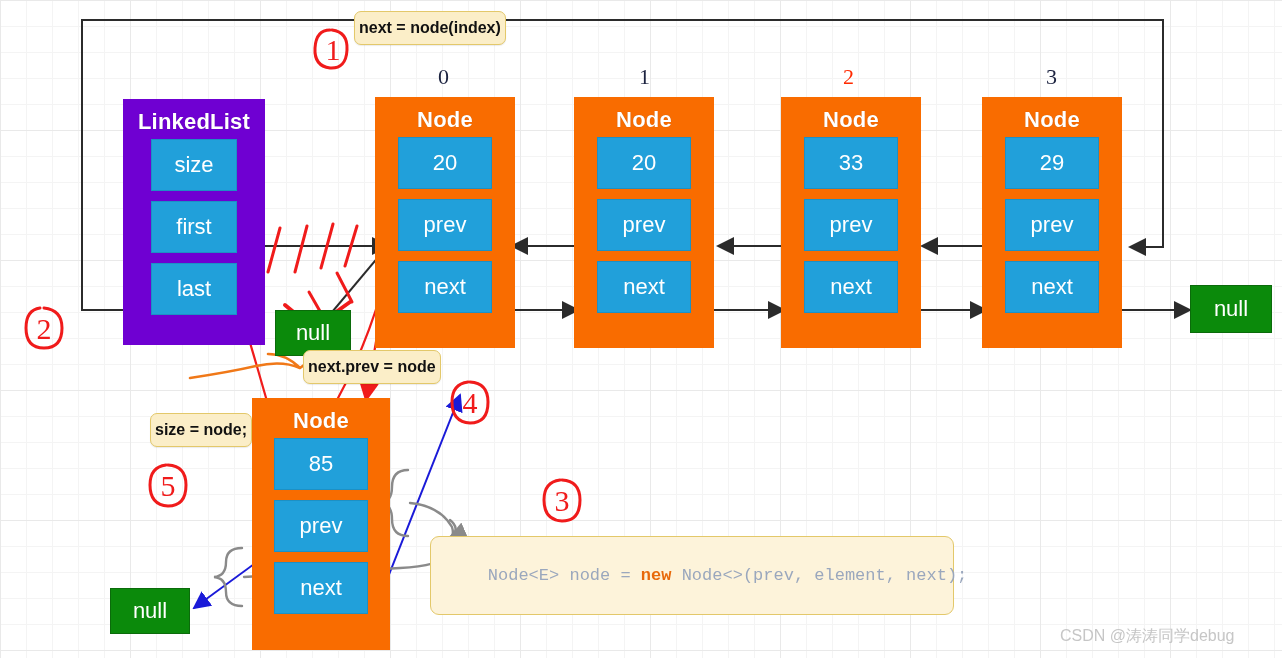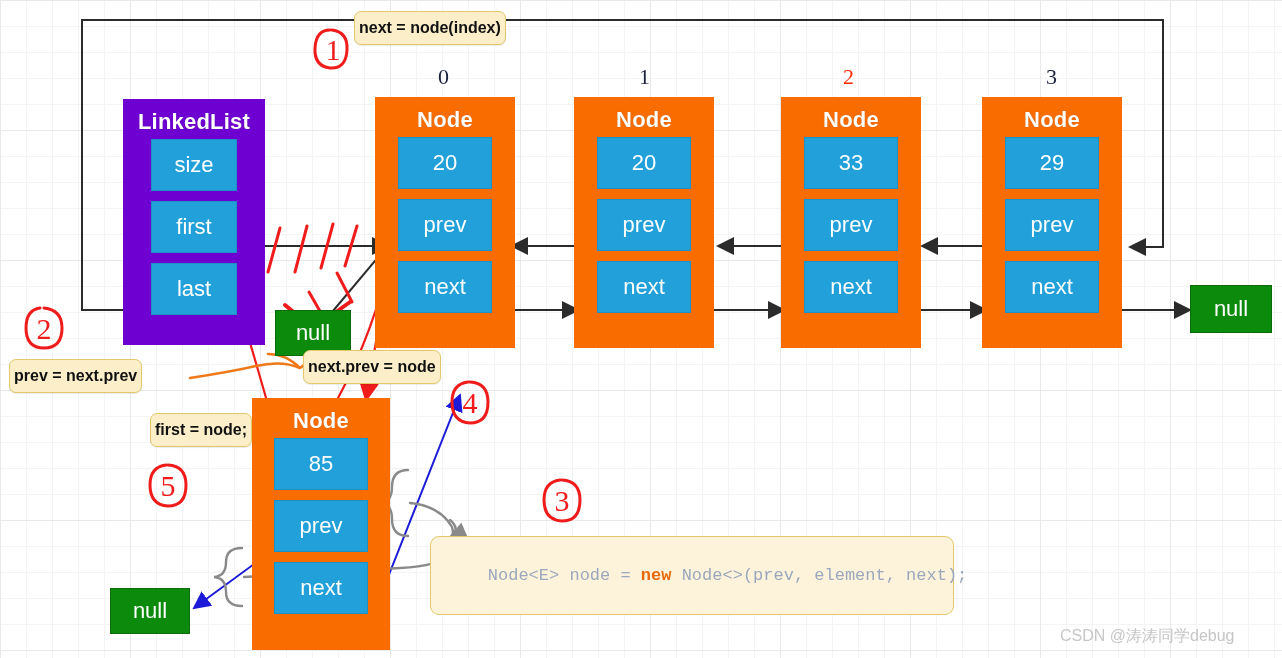--- a/index.html
+++ b/index.html
@@ -304,28 +304,25 @@
   <div class="nullbox" style="left:275px;top:310px;width:76px;height:46px;">
     <span>null</span>
   </div>
   <div class="nullbox" style="left:110px;top:588px;width:80px;height:46px;">
     <span>null</span>
   </div>
 
   <div class="note" style="left:354px;top:11px;">
     <span>next = node(index)</span>
   </div>
-  <div class="note" style="left:9px;top:359px;">
-    <span>prev = next.prev</span>
-  </div>
   <div class="note" style="left:303px;top:350px;">
     <span>next.prev = node</span>
   </div>
   <div class="note" style="left:150px;top:413px;">
-    <span>first = node;</span>
+    <span>size = node;</span>
   </div>
 
   <div class="codenote" style="left:430px;top:536px;width:524px;">
     <span class="c-type">Node&lt;E&gt;</span><span class="c-plain"> node </span><span class="c-plain">= </span><span class="c-kw">new</span><span class="c-plain"> Node&lt;&gt;(prev, element, next);</span>
   </div>
 
   <div class="mark" style="left:316px;top:29px;width:34px;height:42px;">
     <span>1</span>
   </div>
   <div class="mark" style="left:26px;top:307px;width:36px;height:44px;">

